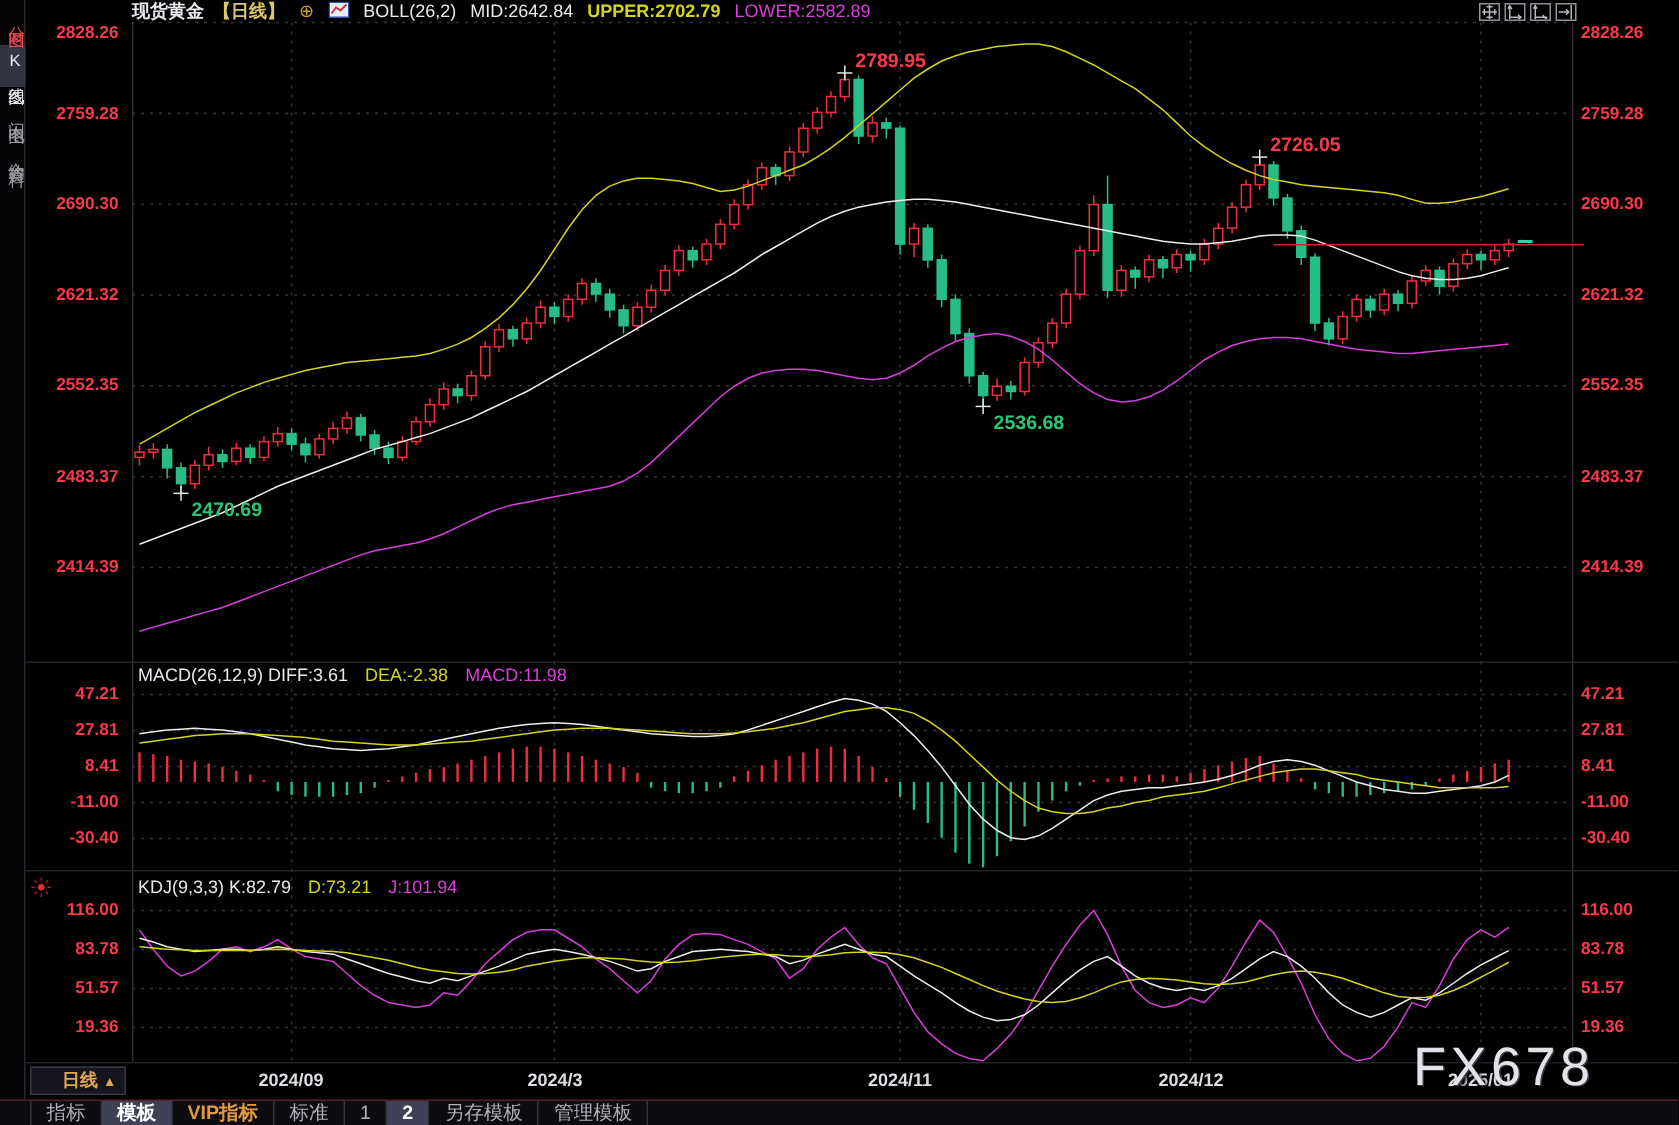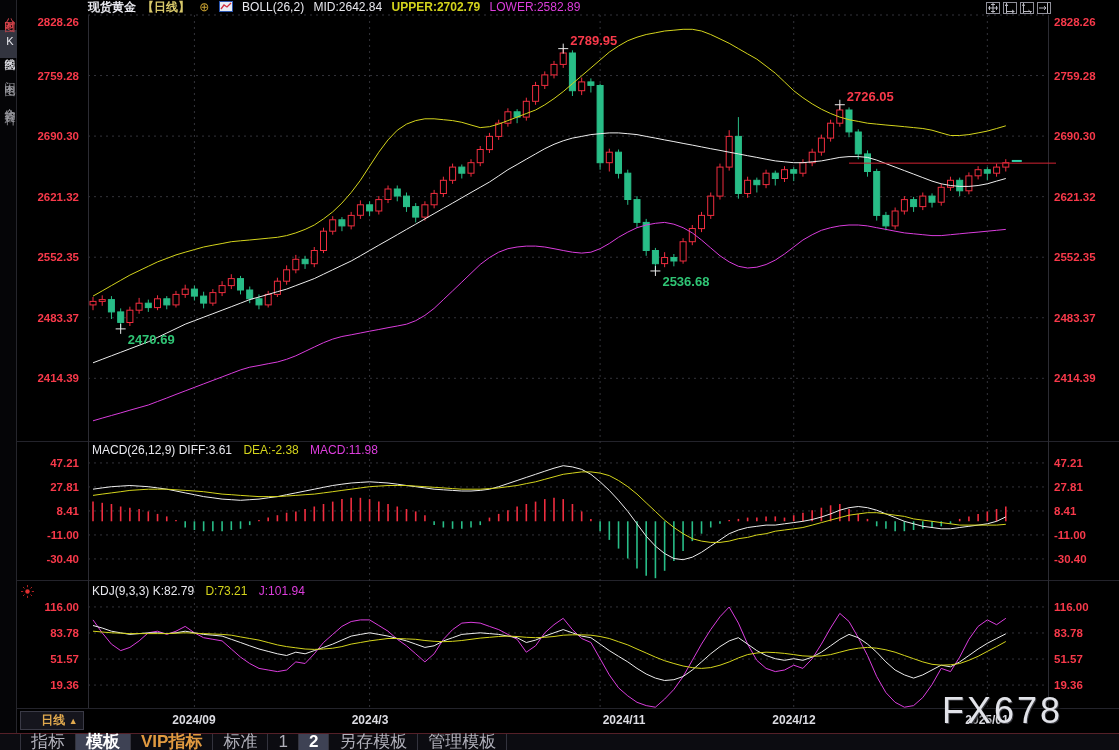--- a/index.html
+++ b/index.html
@@ -39,21 +39,21 @@
   .sep{position:absolute;left:17px;width:1102px;height:1px;background:#23232b;z-index:1;}
   
   .xaxis{position:absolute;left:0;top:709px;width:1119px;height:24px;z-index:5;}
   .period-box{position:absolute;left:20px;top:2px;width:64px;height:19px;border:1px solid #3a3a46;background:#15151d;color:#e0a94e;font-size:12px;font-weight:bold;text-align:center;line-height:17px;cursor:pointer;padding-left:15px;}
   .period-box .arr{font-size:9px;}
   .xlabel{position:absolute;top:4px;transform:translateX(-50%);font-size:12px;font-weight:bold;color:#dcdce2;}
   
   .watermark{position:absolute;left:942px;top:690px;font-size:36px;font-weight:500;letter-spacing:3px;color:#e2e3e9;z-index:6;text-shadow:1px 1px 0 #3a3a40,2px 2px 3px #000;}
   
   .toolbar{position:absolute;left:0;top:733px;width:1119px;height:17px;background:#0c0c11;border-top:1px solid #552028;display:flex;align-items:stretch;padding-left:20px;z-index:7;}
-  .tbitem{font-size:17px;color:#b0b0ba;line-height:16px;padding:0 10px;border-right:1px solid #33333d;cursor:pointer;white-space:nowrap;}
+  .tbitem{font-size:13px;color:#b0b0ba;line-height:16px;padding:0 10px;border-right:1px solid #33333d;cursor:pointer;white-space:nowrap;}
   .tbitem:first-child{border-left:1px solid #33333d;}
   .tbitem.active{background:#3e4254;color:#fff;font-weight:bold;}
   .tbitem.vip{color:#e19a40;font-weight:bold;}
 </style>
 </head>
 <body>
 
 <div class="app">
 
   <div class="sidebar">
@@ -511,21 +511,21 @@
         <g stroke="#b02020" stroke-width="1">
           <path d="M7.5 1v2.2M7.5 11.8V14M1 7.5h2.2M11.8 7.5H14M3 3l1.5 1.5M10.5 10.5L12 12M12 3l-1.5 1.5M4.5 10.5L3 12"></path>
         </g>
       </svg></span>
 
   <div class="xaxis">
     <div class="period-box"><span>日线</span> <span class="arr">▲</span></div>
     <div id="xlabels">
         <span class="xlabel" style="left: 194px;">2024/09</span>
         <span class="xlabel" style="left: 370px;">2024/3</span>
-        <span class="xlabel" style="left: 624px;">2024/11</span>
+        <span class="xlabel" style="left: 600px;">2024/11</span>
         <span class="xlabel" style="left: 794px;">2024/12</span>
         <span class="xlabel" style="left: 987px;">2025/01</span>
       </div>
   </div>
 
   <div class="watermark">FX678</div>
 
   <div class="toolbar" id="toolbar">
       <div class="tbitem">指标</div>
       <div class="tbitem active">模板</div>

